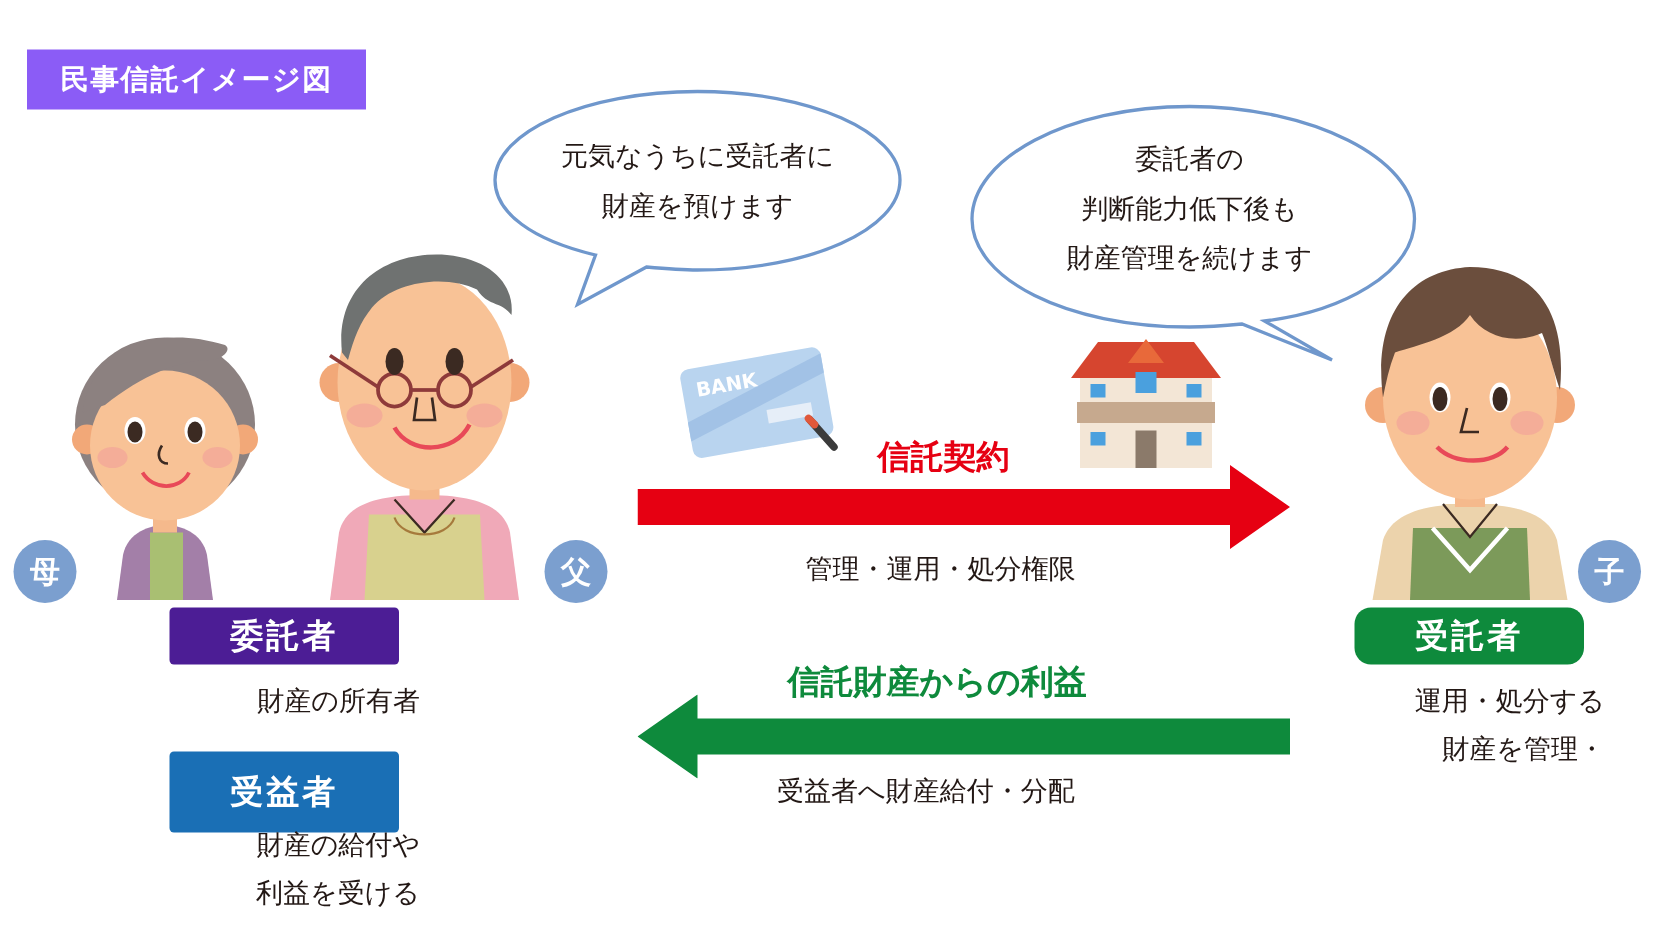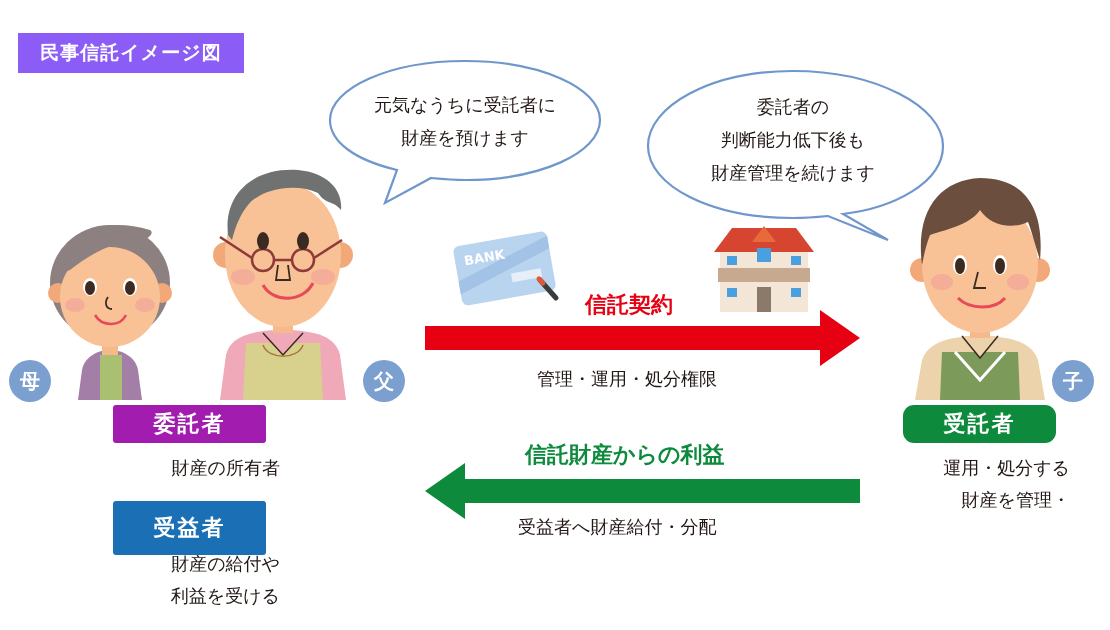--- a/index.html
+++ b/index.html
@@ -132,21 +132,21 @@
     <ellipse cx="108" cy="112" rx="11" ry="8" fill="#f29f9a" opacity="0.6"></ellipse>
     <path d="M68,102 L64,118 L76,118" stroke="#3b2a22" stroke-width="1.8" fill="none"></path>
     <path d="M48,128 C60,140 85,140 95,128" stroke="#e84958" stroke-width="3" fill="none"></path>
   </svg>
 </div>
 
 <div class="abs circle-label" style="left:9px; top:360px;">母</div>
 <div class="abs circle-label" style="left:363px; top:360px;">父</div>
 <div class="abs circle-label" style="left:1052px; top:360px;">子</div>
 
-<div class="abs role-badge" style="left:113px; top:405px; width:153px; height:38px; background:#a21caf;">委託者</div>
+<div class="abs role-badge" style="left:113px; top:405px; width:153px; height:38px; background:#4c1d95;">委託者</div>
 <div class="abs desc" style="left:100px; top:452px; width:180px;">財産の所有者</div>
 
 <div class="abs role-badge" style="left:113px; top:501px; width:153px; height:54px; background:#1a6fb5;">受益者</div>
 <div class="abs desc" style="left:100px; top:548px; width:180px;">
   <div>財産の給付や</div>
   <div>利益を受ける</div>
 </div>
 
 <div class="abs role-badge" style="left:903px; top:405px; width:153px; height:38px; background:#0e8a3c;border-radius:11px;">受託者</div>
 <div class="abs desc" style="left:890px; top:452px; width:180px;">

